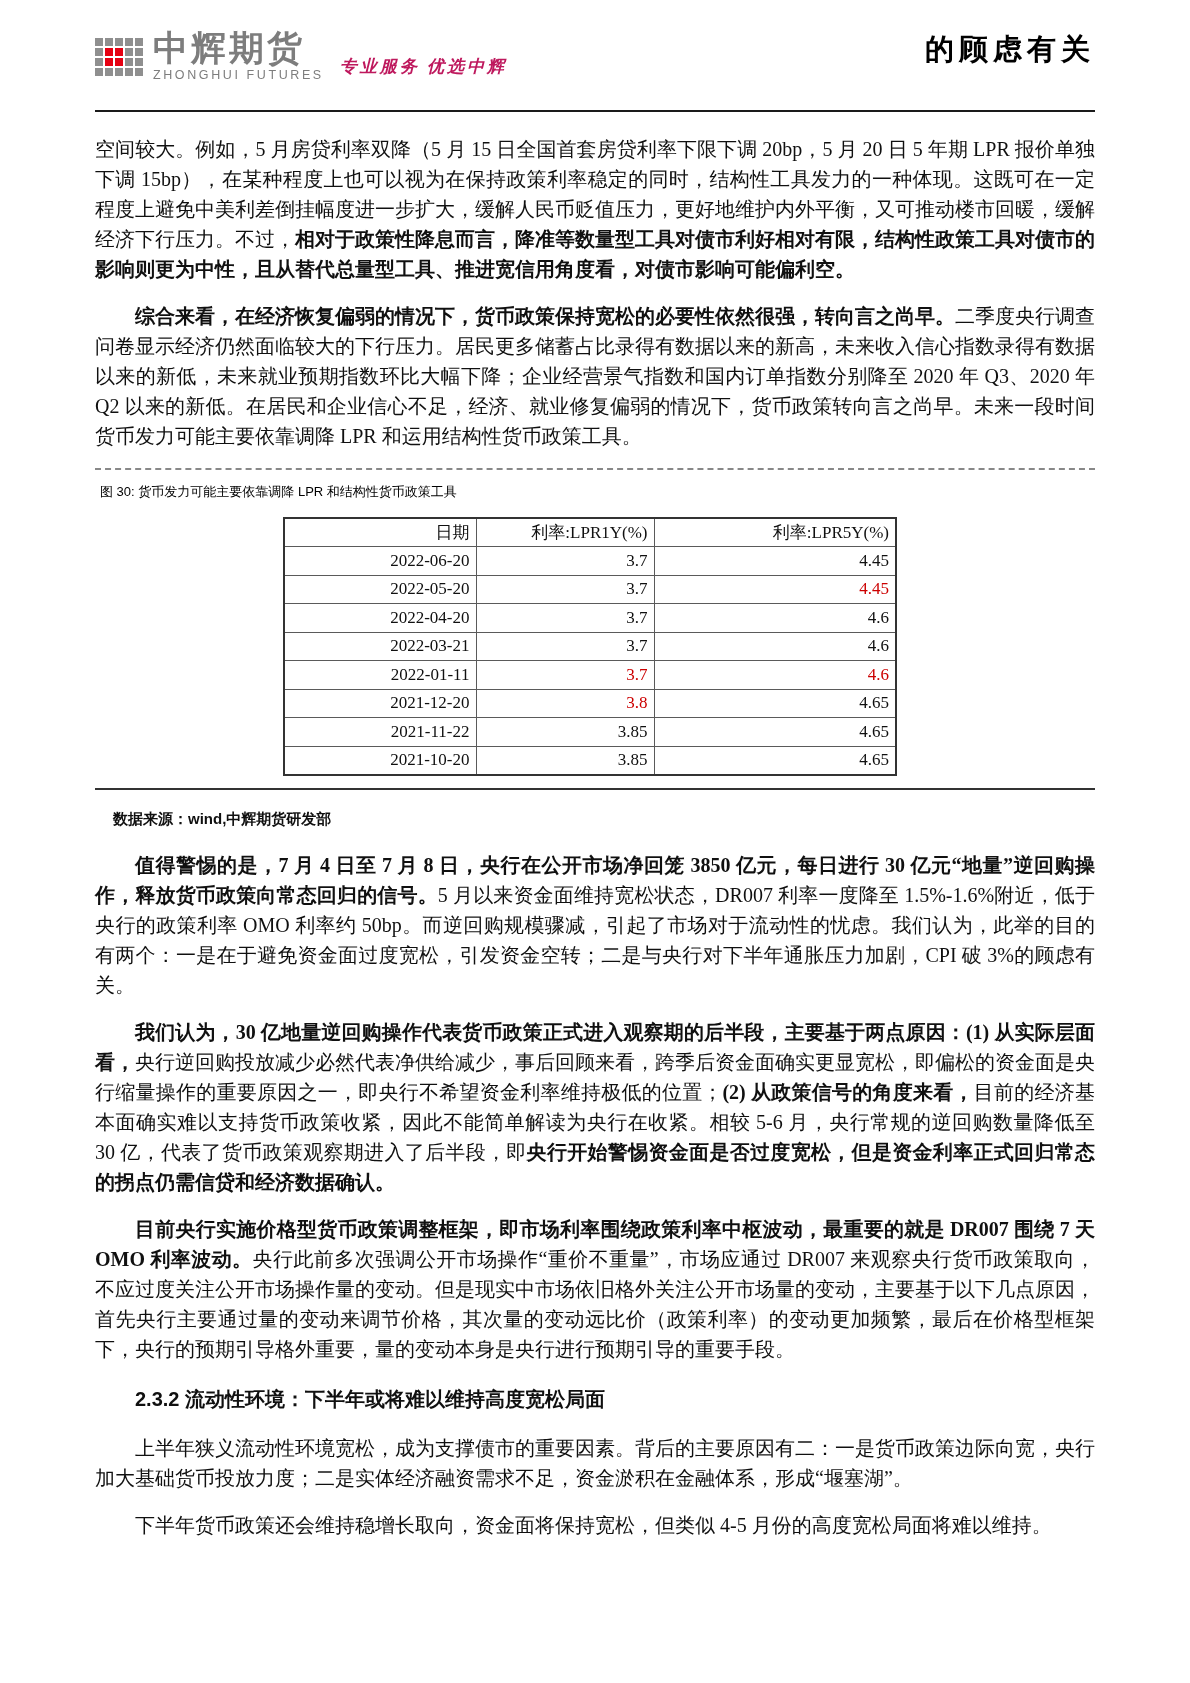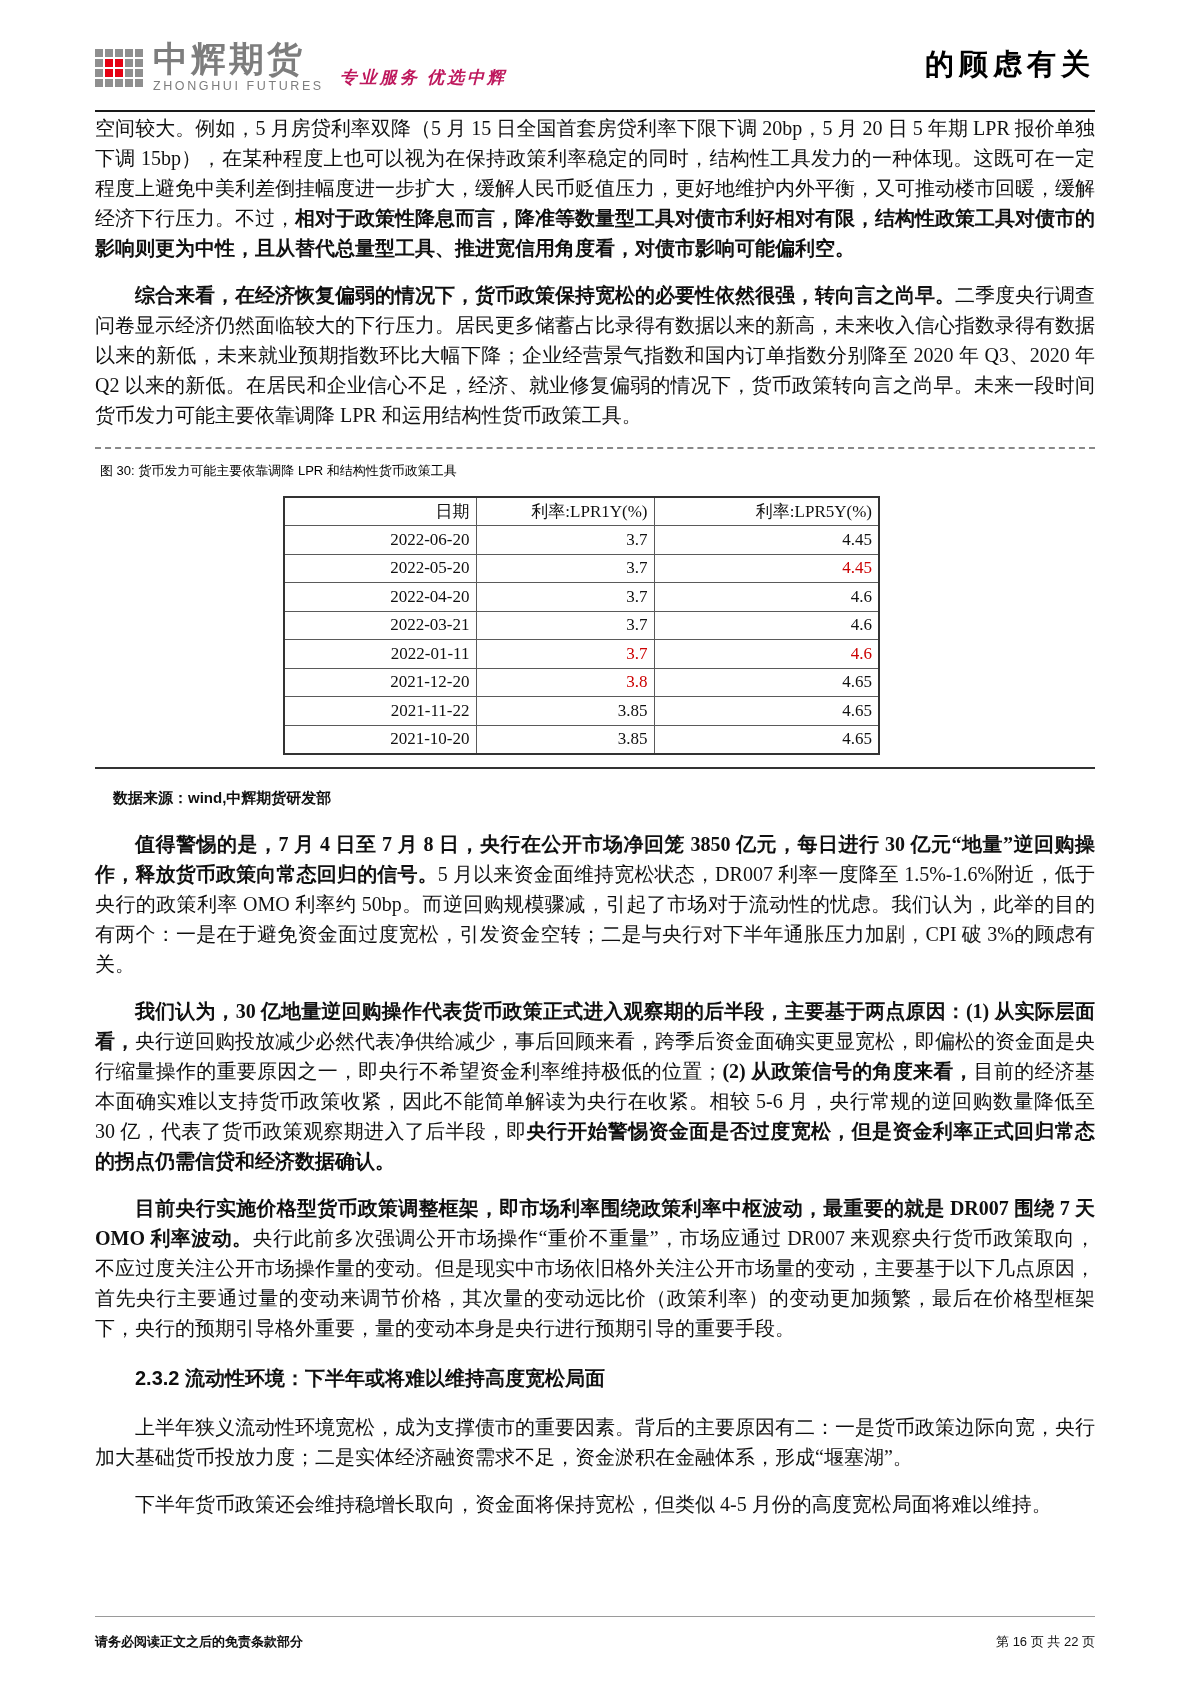--- a/index.html
+++ b/index.html
@@ -1,48 +1,48 @@
 <!DOCTYPE html>
 <html style="--logo-red: #e60012; --brand-gray: #7d7d7d; --table-red: #cc0000;"><head>
 <meta charset="utf-8">
 <style>
   * { margin:0; padding:0; box-sizing:border-box; }
   html,body { width:1190px; height:1683px; background:#ffffff; overflow:hidden; }
   body { font-family:"Liberation Serif","DejaVu Serif",serif; color:#101010; position:relative; }
   .page { position:relative; width:100%; height:100%; padding:30px 95px 0 95px; }
 
   
-  .header { display:flex; justify-content:space-between; align-items:center; height:74px; }
+  .header { display:flex; justify-content:space-between; align-items:flex-start; height:74px; }
   .brand { display:flex; align-items:flex-end; }
   .logo-grid { display:grid; grid-template-columns:repeat(5,8px); grid-auto-rows:8px; gap:2px; margin:0 10px 6px 0; }
   .logo-grid i { display:block; background:#8f8f8f; }
   .logo-grid i.r { background:var(--logo-red,#e60012); }
   .brand-text { line-height:1; }
   .brand-cn { font-family:"Liberation Sans","DejaVu Sans",sans-serif; font-weight:700; font-size:35px; color:var(--brand-gray,#7d7d7d); letter-spacing:3px; }
   .brand-en { font-family:"Liberation Sans","DejaVu Sans",sans-serif; font-size:12.5px; color:var(--brand-gray,#7d7d7d); letter-spacing:2.6px; margin-top:4px; }
   .tagline { font-style:italic; font-size:17px; color:#be185d; letter-spacing:3px; margin:0 0 4px 16px; font-weight:700; }
   .category { font-weight:900; font-size:29px; letter-spacing:5px; color:#000; margin-bottom:4px; }
   .header-rule { border-top:2px solid #1a1a1a; margin-top:6px; }
 
   
-  main { margin-top:1px; }
+  main { margin-top:22px; }
   .para { font-size:20px; line-height:30px; text-align:justify; margin:0 0 17px 0; }
   .para.indent { text-indent:40px; }
   .seg { font-weight:400; }
   .seg-b { font-weight:700; }
 
   
   .figure { margin:0 0 21px 0; }
   .figure-rule-dashed { border-top:2px dashed #888; margin-bottom:13px; }
   .figure-title { font-family:"Liberation Sans","DejaVu Sans",sans-serif; font-size:13px; font-weight:400; color:#000; padding-left:5px; }
   .lpr-table { border-collapse:collapse; margin:16px 0 0 188px; font-size:17px; border:2px solid #333; }
   .lpr-table th, .lpr-table td { border:1.5px solid #5a5a5a; text-align:right; height:28.5px; font-weight:400; padding:0 6px; min-width:50px; }
   .lpr-table th:nth-child(1), .lpr-table td:nth-child(1) { width:192px; }
   .lpr-table th:nth-child(2), .lpr-table td:nth-child(2) { width:178px; }
-  .lpr-table th:nth-child(3), .lpr-table td:nth-child(3) { width:225px; }
+  .lpr-table th:nth-child(3), .lpr-table td:nth-child(3) { width:242px; }
   .lpr-table td.red { color:var(--table-red,#cc0000); }
   .figure-rule-solid { border-top:2px solid #333; margin-top:12px; }
   .figure-source { font-family:"Liberation Sans","DejaVu Sans",sans-serif; font-size:15px; font-weight:700; padding:20px 0 0 18px; }
 
   .section-heading { font-family:"Liberation Sans","DejaVu Sans",sans-serif; font-size:20px; font-weight:700; margin:22px 0 21px 40px; line-height:26px; }
 
   
   .footer { position:absolute; left:95px; right:95px; top:1616px; }
   .footer-rule { border-top:1.5px solid #9a9a9a; }
   .footer-row { display:flex; justify-content:space-between; margin-top:16px; font-family:"Liberation Sans","DejaVu Sans",sans-serif; font-size:13px; }
@@ -159,21 +159,14 @@
       </div>
 
     <h2 class="section-heading">2.3.2 流动性环境：下半年或将难以维持高度宽松局面</h2>
 
     <div>
         <p class="para indent"><span class="seg">上半年狭义流动性环境宽松，成为支撑债市的重要因素。背后的主要原因有二：一是货币政策边际向宽，央行加大基础货币投放力度；二是实体经济融资需求不足，资金淤积在金融体系，形成“堰塞湖”。</span></p>
         <p class="para indent"><span class="seg">下半年货币政策还会维持稳增长取向，资金面将保持宽松，但类似 4-5 月份的高度宽松局面将难以维持。</span></p>
       </div>
   </main>
 
-  <footer class="footer">
-    <div class="footer-rule"></div>
-    <div class="footer-row">
-      <span class="footer-disclaimer">请务必阅读正文之后的免责条款部分</span>
-      <span class="footer-page">第 16 页 共 22 页</span>
-    </div>
-  </footer>
 
 </div>
 
 </body></html>

